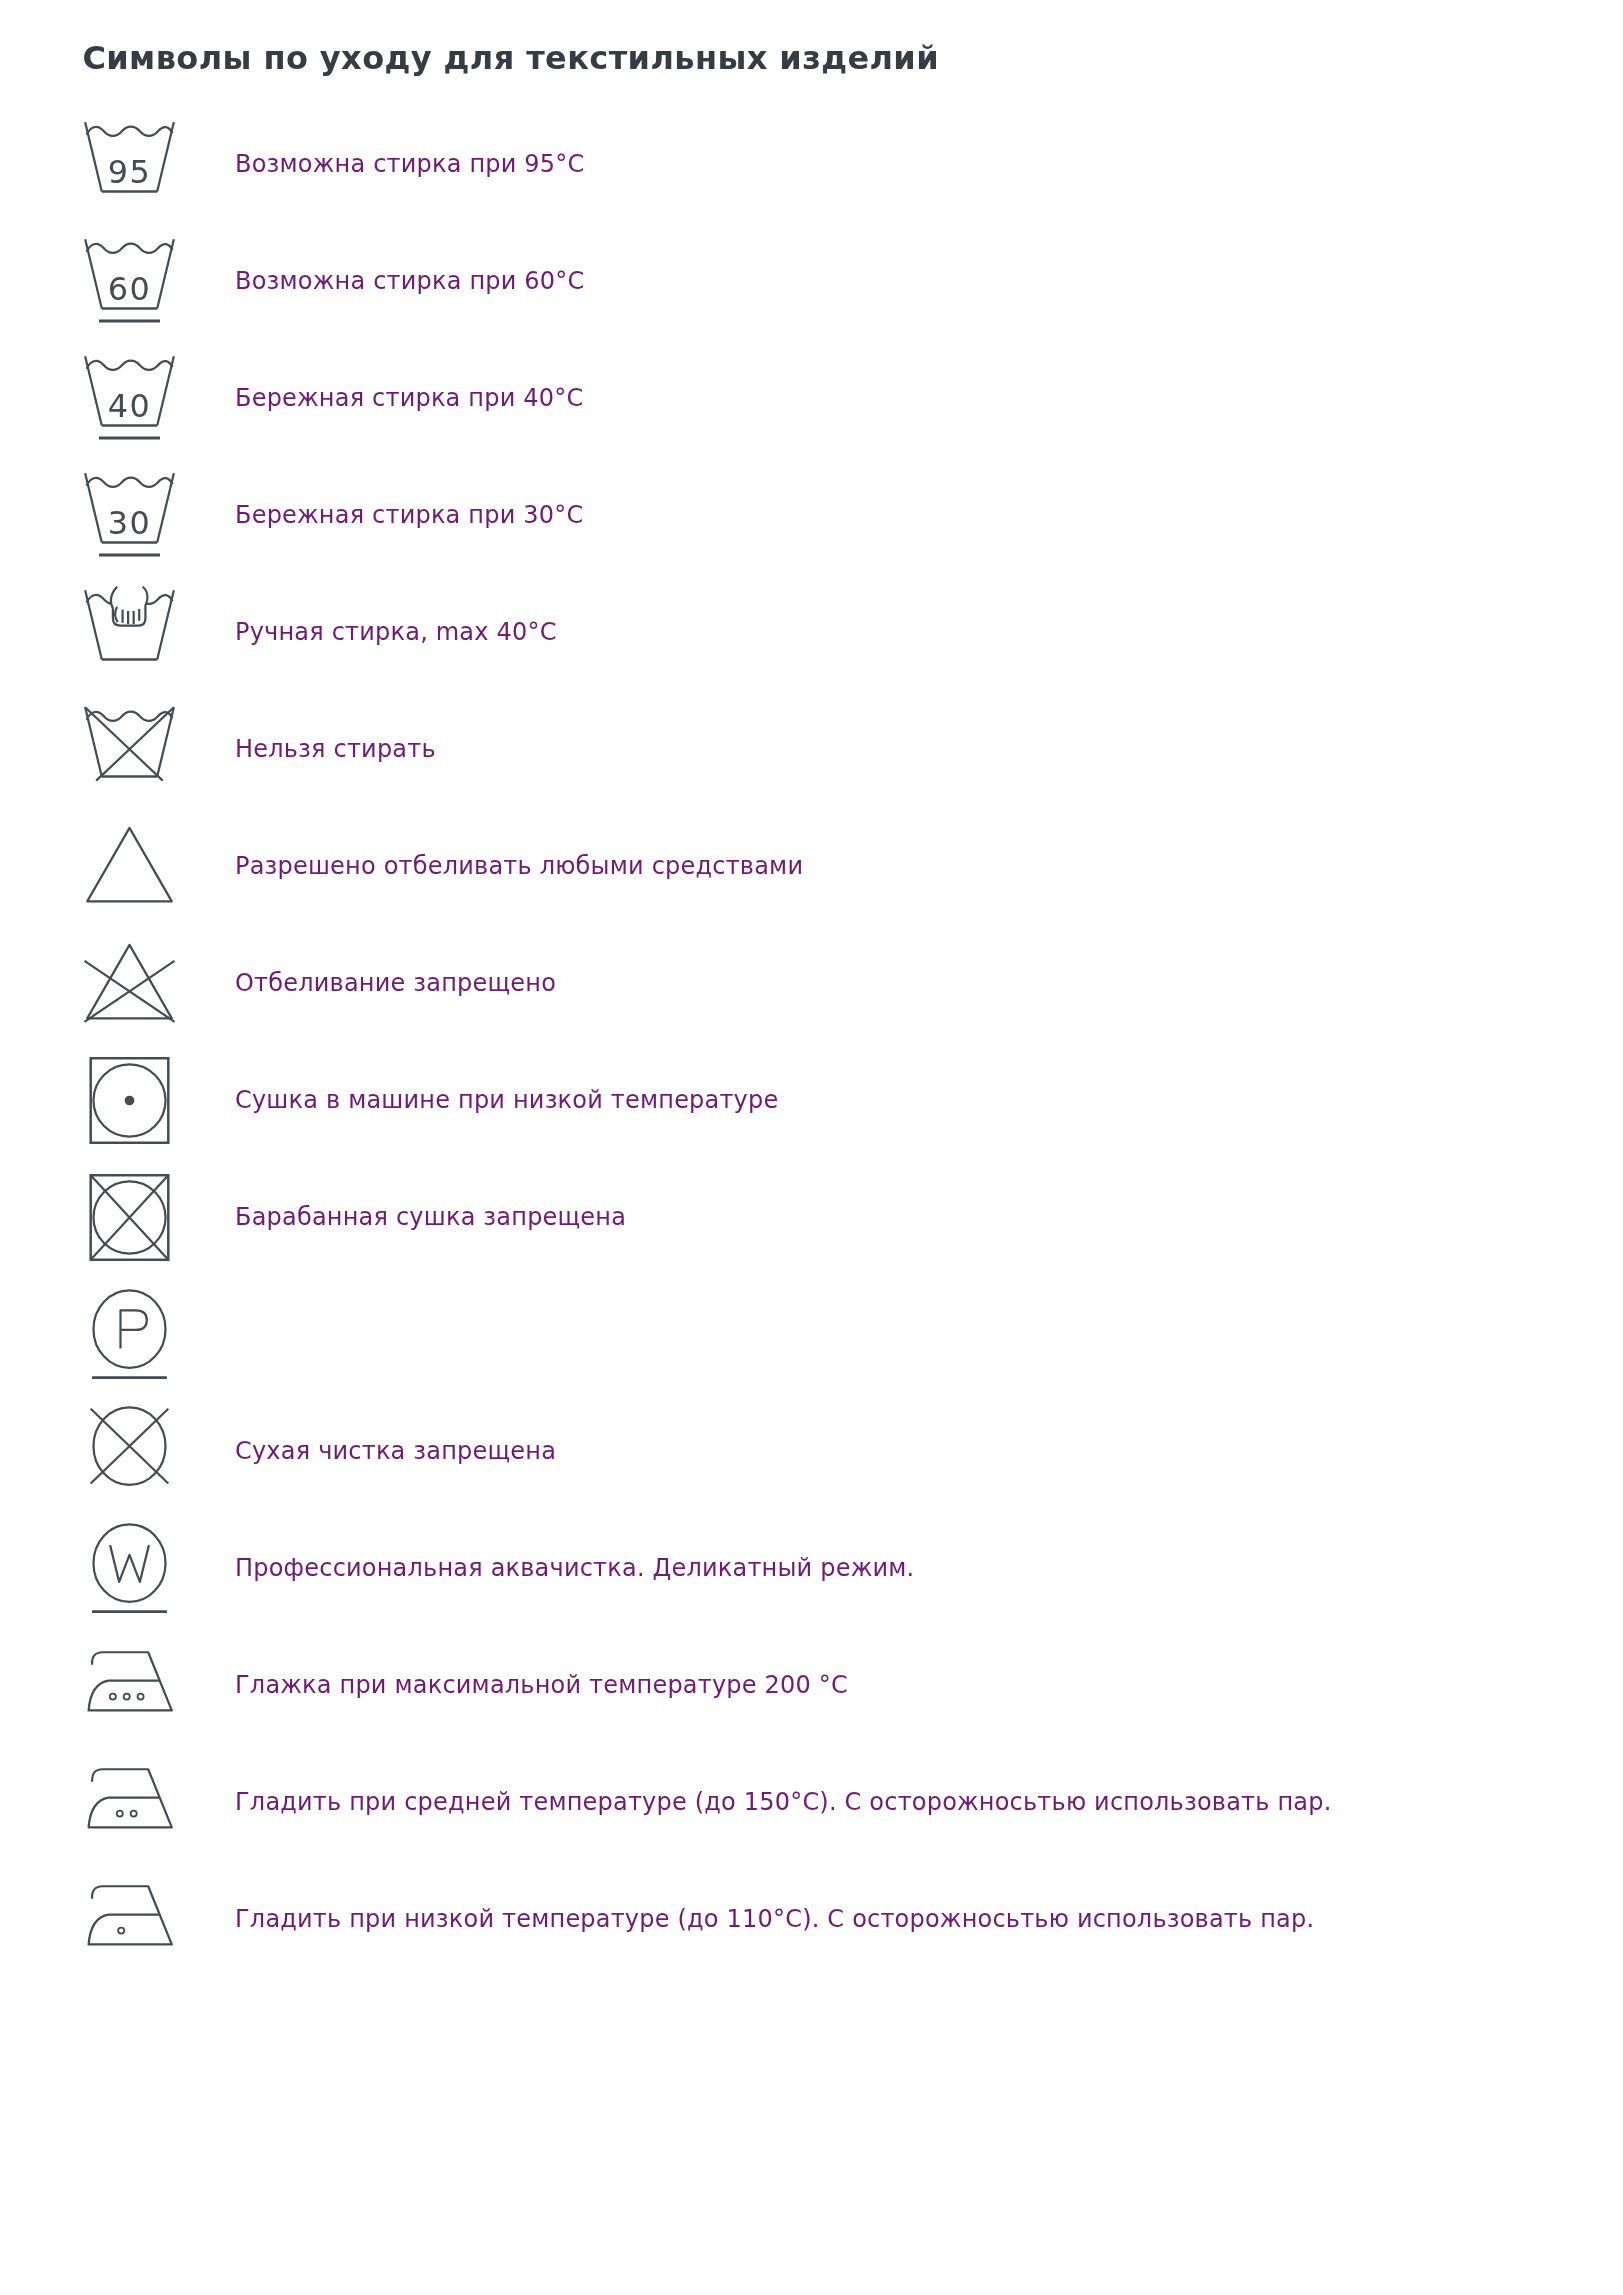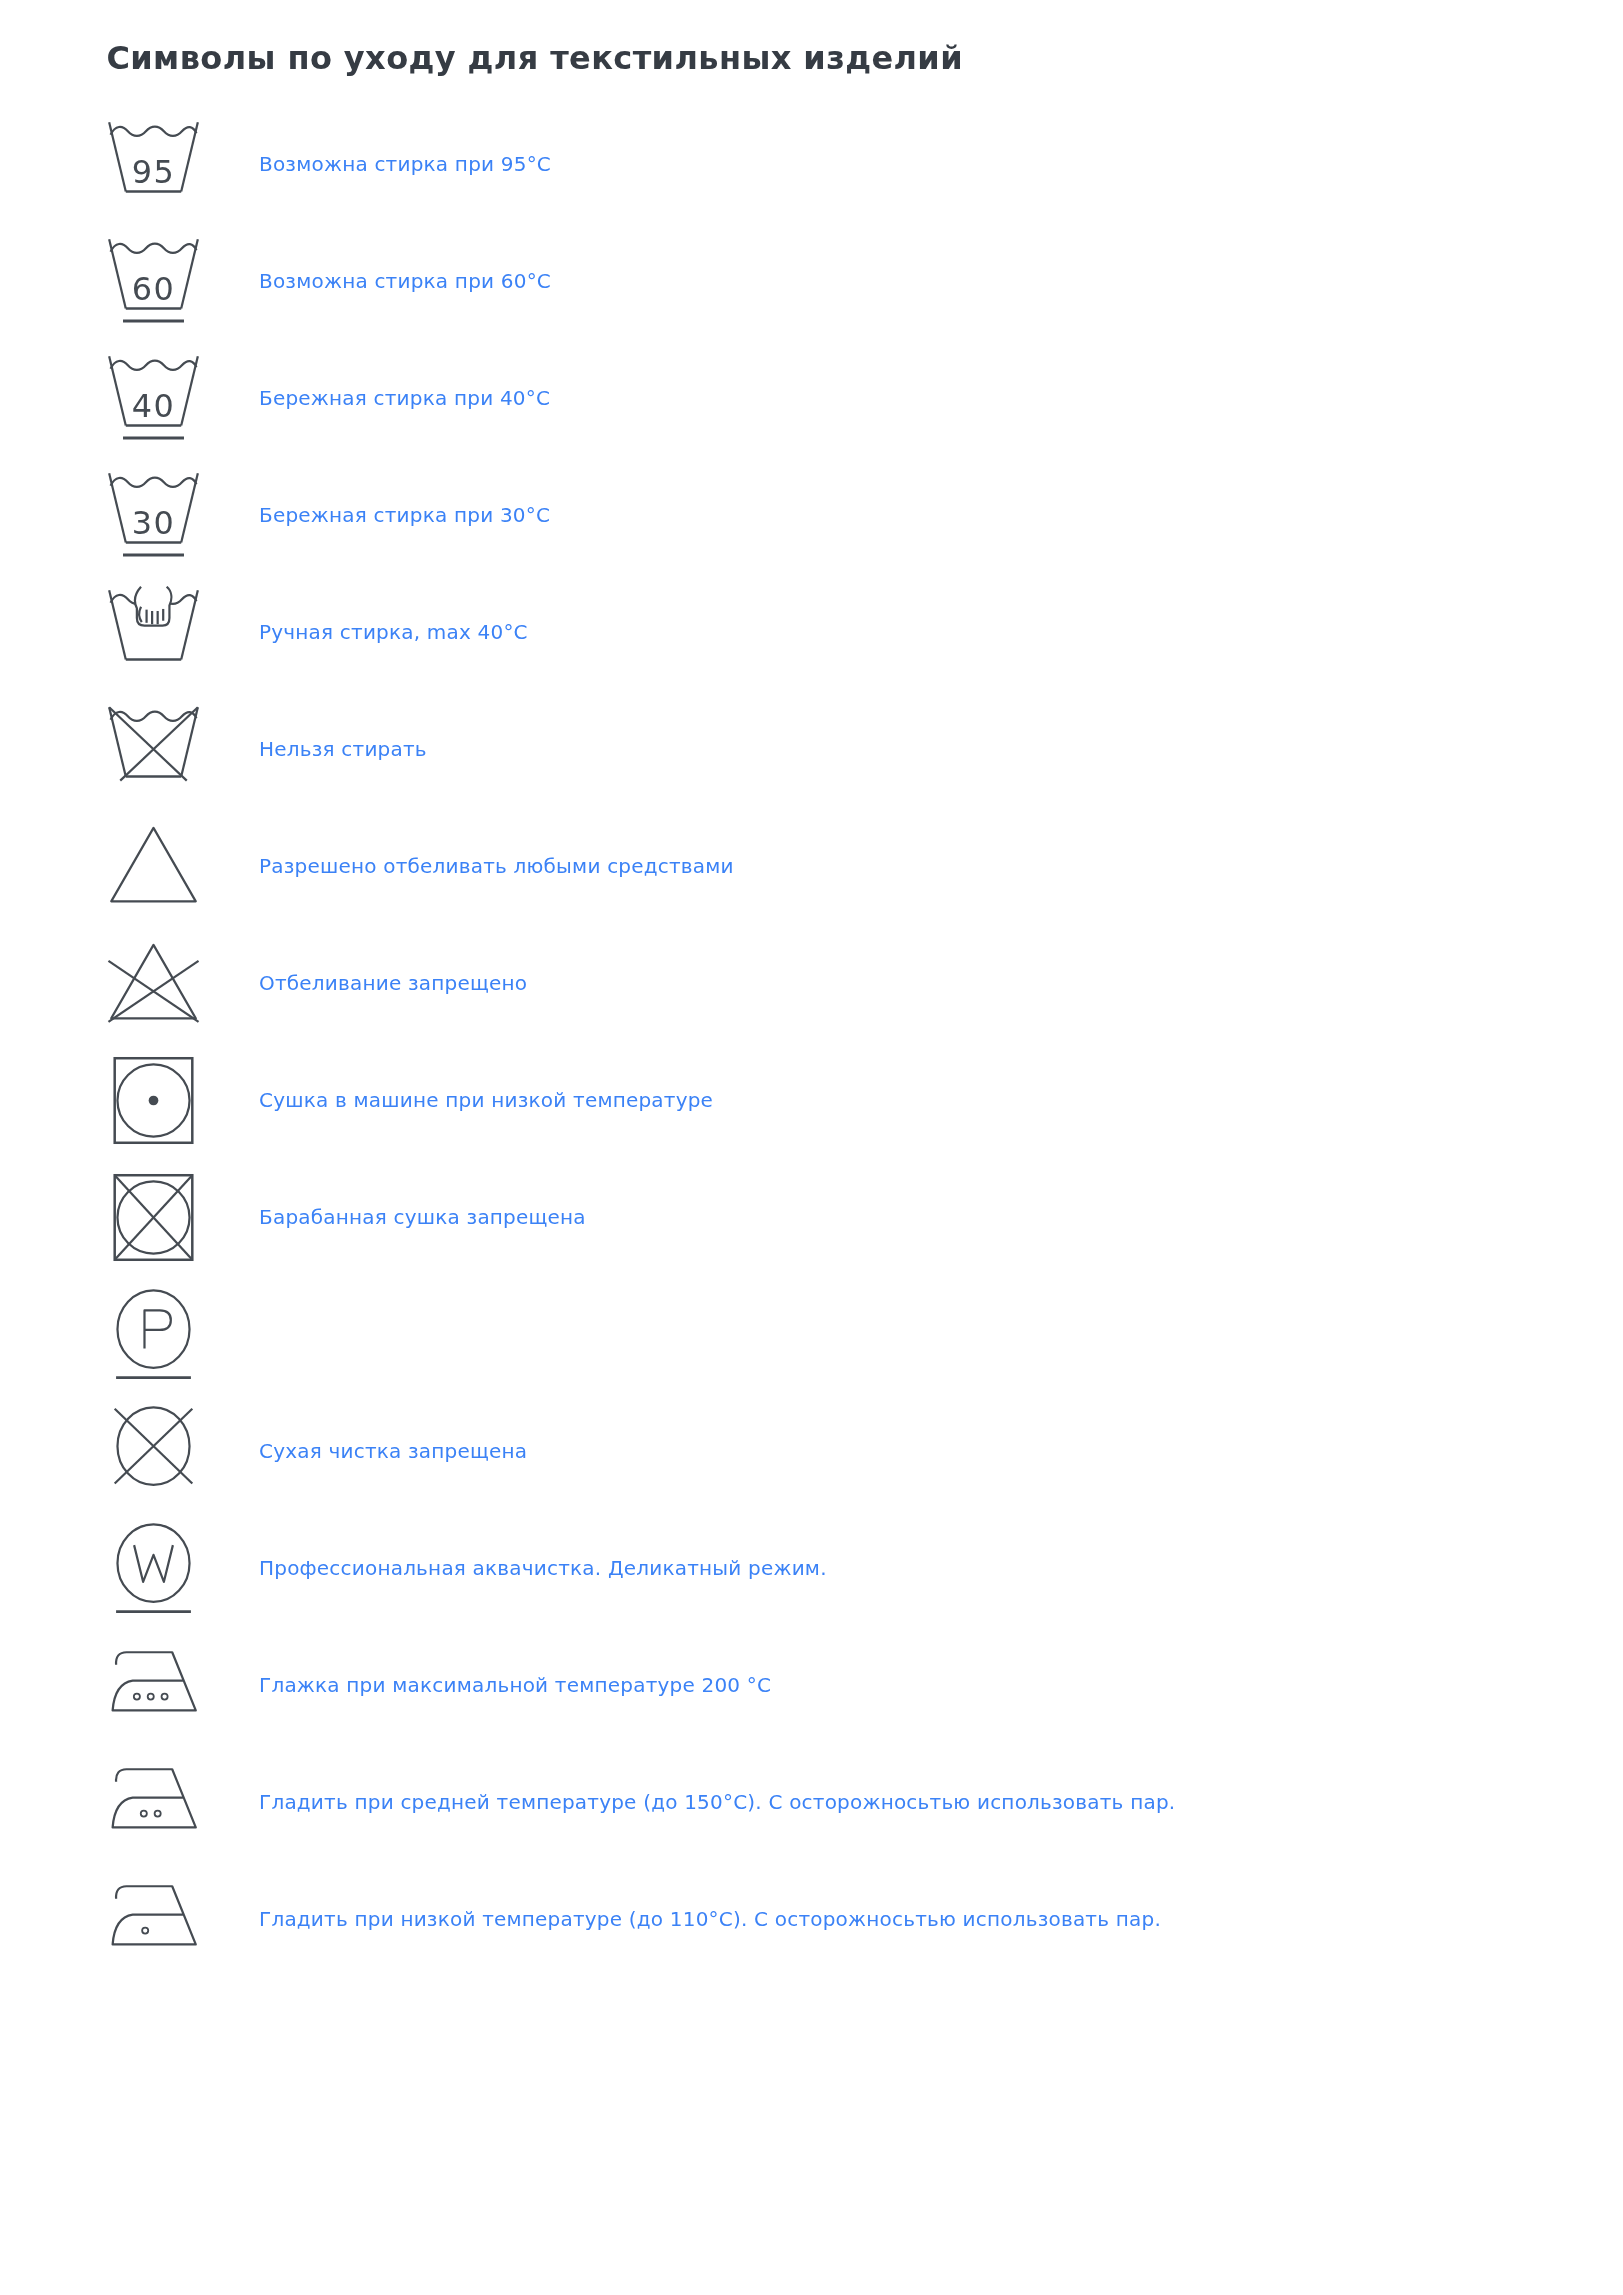--- a/index.html
+++ b/index.html
@@ -1,31 +1,31 @@
 <!DOCTYPE html>
 <html style="font-size:11px"><head>
 <meta charset="utf-8">
 <style>
   html,body{margin:0;padding:0;background:#ffffff;}
   body{
     width:1623px;height:2295px;
     font-family:"DejaVu Sans",sans-serif;
     overflow:hidden;
   }
-  .page{padding:40px 56px 0 105px;}
+  .page{padding:40px 56px 0 81px;}
   .title{
     font-size:32px;font-weight:bold;color:#363c44;
     margin:0 0 0 1.4px;letter-spacing:0.4px;line-height:1.15;
   }
   .rows{margin-top:29px;}
   .row{display:flex;align-items:center;height:117px;}
   .icon-cell{flex:0 0 104px;width:104px;display:flex;align-items:center;}
   .icon-cell svg{display:block;}
   .label{
-    margin-left:50px;font-size:20px;color:#3b82f6;
+    margin-left:50px;font-size:24px;color:#701a75;
     line-height:28.5px;letter-spacing:0.2px;
   }
 </style>
 </head>
 <body>
 
 <div class="page">
   <h1 class="title">Символы по уходу для текстильных изделий</h1>
   <div class="rows" id="rows">
       <div class="row">

